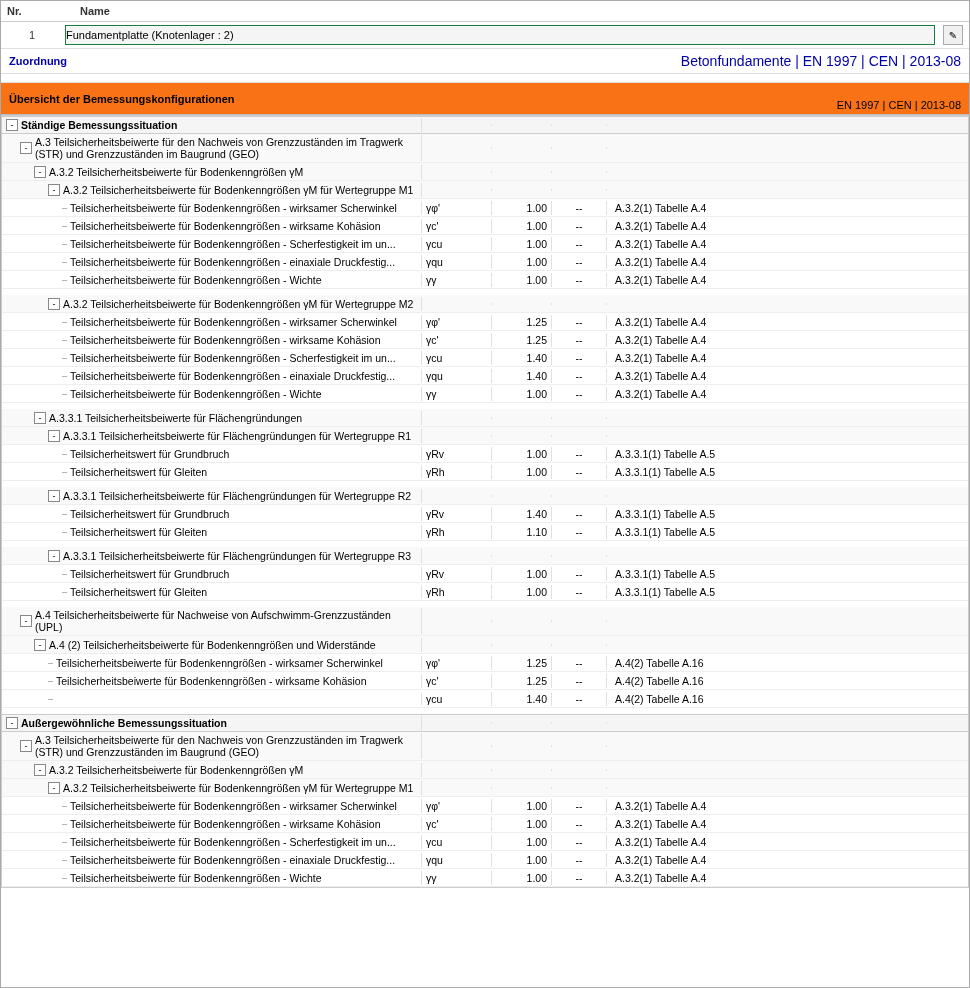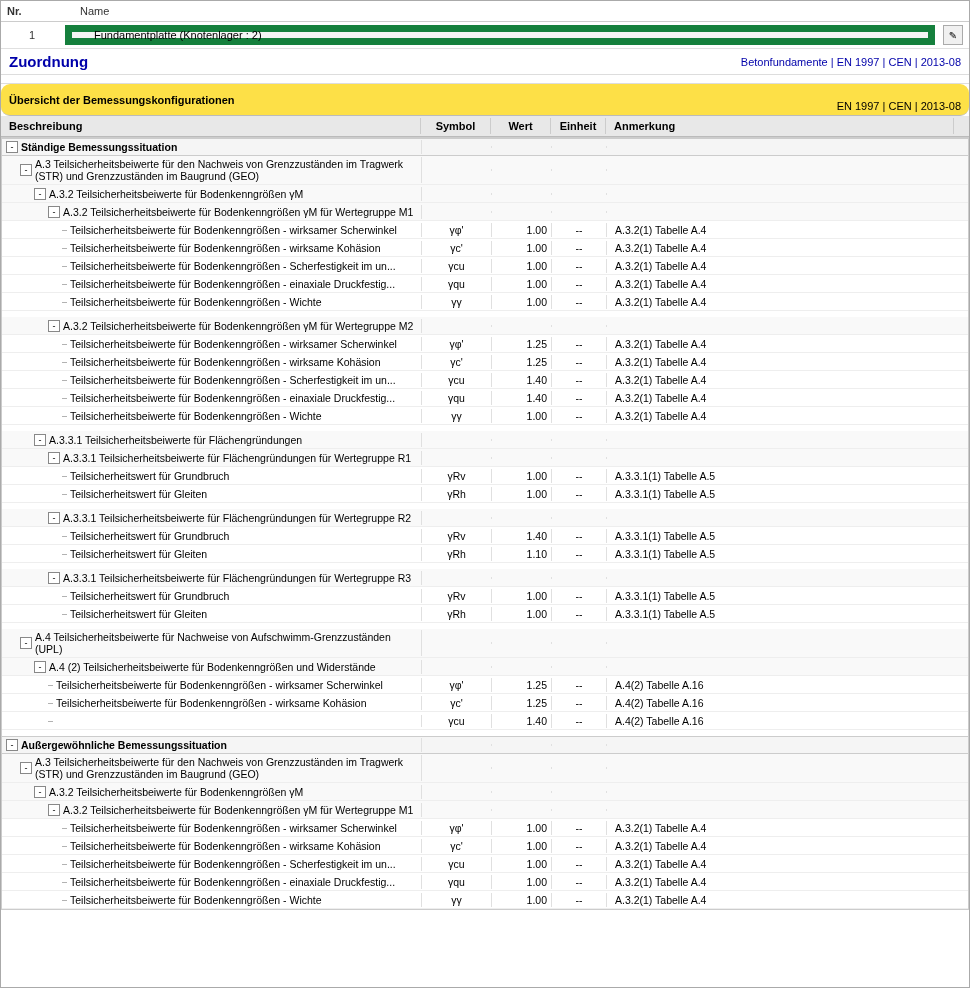--- a/index.html
+++ b/index.html
@@ -25,21 +25,21 @@
       border-bottom: 1px solid #ccc;
       padding: 4px 6px;
       gap: 8px;
     }
     .header-nr {
       width: 50px;
       font-weight: bold;
       color: #333;
     }
     .header-name {
-      font-weight: normal;
+      font-weight: bold;
       color: #333;
       flex: 1;
       padding-left: 15px;
     }
     
     .data-row {
       display: flex;
       align-items: center;
       background: #fff;
       border-bottom: 1px solid #e0e0e0;
@@ -47,22 +47,22 @@
       gap: 8px;
     }
     .data-nr {
       width: 50px;
       text-align: center;
       color: #333;
     }
     .data-name-field {
       flex: 1;
       background: #f5f5f5;
-      border: 7px solid #15803d;
-      padding: 2px 22px;
+      border: 1px solid #15803d;
+      padding: 2px 0;
       height: 20px;
       display: flex;
       align-items: center;
     }
     .edit-icon {
       width: 20px;
       height: 20px;
       border: 1px solid #aaa;
       background: #f0f0f0;
       display: flex;
@@ -100,25 +100,25 @@
     .section-header {
       display: flex;
       justify-content: space-between;
       align-items: center;
       padding: 4px 8px;
       background: #fff;
       border-bottom: 1px solid #ddd;
     }
     .section-title {
       font-weight: bold;
-      font-size: 15px;
+      font-size: 11px;
       color: #0000aa;
     }
     .section-right {
-      font-size: 11px;
+      font-size: 14px;
       color: #0000aa;
     }
     
     .config-row {
       padding: 4px 8px;
       display: flex;
       flex-direction: column;
       gap: 4px;
       background: #fff;
       border-bottom: 1px solid #ddd;
@@ -150,23 +150,22 @@
       justify-content: center;
       cursor: pointer;
       font-size: 10px;
     }
     
     .overview-header {
       display: flex;
       justify-content: space-between;
       align-items: center;
       padding: 3px 8px;
-      background: #fde047;
+      background: #f97316;
       border-bottom: 1px solid #bbb;
-      border-radius: 9px;
     }
     .overview-title {
       font-weight: bold;
       font-size: 11px;
       color: #000;
     }
     .overview-right {
       font-size: 11px;
       color: #000;
       margin-top: 13px;
@@ -206,21 +205,21 @@
     .tree-row.group { background: #f9f9f9; }
 
     .row-desc {
       flex: 0 0 420px;
       padding: 1px 0;
       display: flex;
       align-items: center;
       border-right: 1px solid #e0e0e0;
       font-size: 10.5px;
     }
-    .row-sym  { flex: 0 0 70px; padding: 1px 4px; text-align: center; border-right: 1px solid #e0e0e0; font-size: 10.5px; }
+    .row-sym  { flex: 0 0 70px; padding: 1px 4px; text-align: left; border-right: 1px solid #e0e0e0; font-size: 10.5px; }
     .row-val  { flex: 0 0 60px; padding: 1px 4px; text-align: right; border-right: 1px solid #e0e0e0; font-size: 10.5px; }
     .row-unit { flex: 0 0 55px; padding: 1px 4px; text-align: center; border-right: 1px solid #e0e0e0; font-size: 10.5px; }
     .row-note { flex: 1;        padding: 1px 8px; font-size: 10.5px; }
 
     .indent0 { padding-left: 4px; }
     .indent1 { padding-left: 18px; }
     .indent2 { padding-left: 32px; }
     .indent3 { padding-left: 46px; }
     .indent4 { padding-left: 60px; }
 
@@ -266,28 +265,20 @@
   </div>
 
   <div class="config-row" data-name="config-section">
   </div>
 
   <div class="overview-header" data-name="overview-header">
     <span class="overview-title" data-name="overview-title">Übersicht der Bemessungskonfigurationen</span>
     <span class="overview-right" data-name="overview-right">EN 1997 | CEN | 2013-08</span>
   </div>
 
-  <div class="table-head" data-name="table-header">
-    <div class="col-desc" data-name="col-header-beschreibung">Beschreibung</div>
-    <div class="col-sym" data-name="col-header-symbol">Symbol</div>
-    <div class="col-val" data-name="col-header-wert">Wert</div>
-    <div class="col-unit" data-name="col-header-einheit">Einheit</div>
-    <div class="col-note" data-name="col-header-anmerkung">Anmerkung</div>
-    <div style="width:16px; background:#e8e8e8; border-left:1px solid #ccc; flex-shrink:0;"></div>
-  </div>
 
   <div class="tree-wrapper" data-name="tree-wrapper">
     <div class="tree-container" id="tree-container" data-name="tree-container">
     <div class="tree-row section-divider" data-name="tree-group">
           <div class="row-desc">
             <span class="indent0" style="display: flex; align-items: center; width: 100%;">
               <span class="expand-icon" data-name="expand-icon">-</span>
               <span data-name="row-label" style="font-weight: bold;">Ständige Bemessungssituation</span>
             </span>
           </div>

